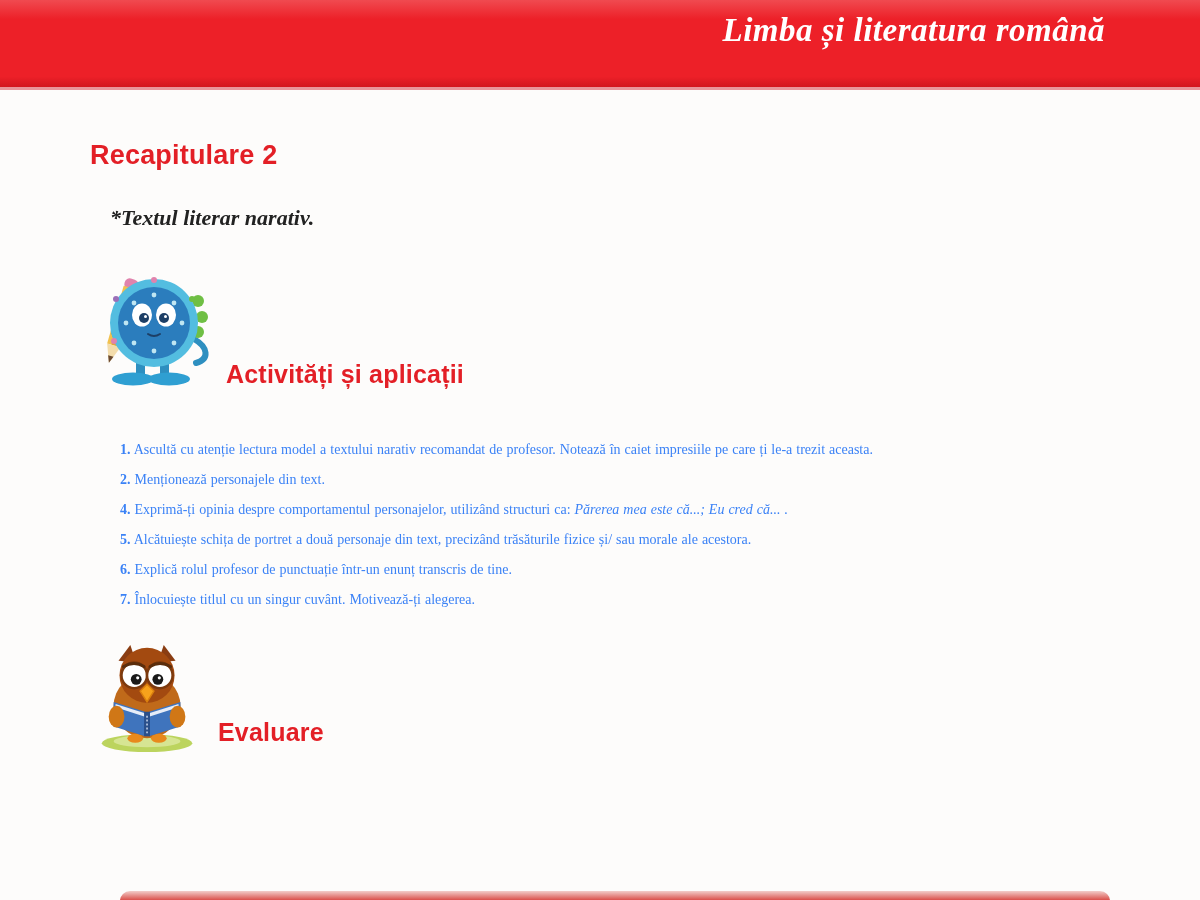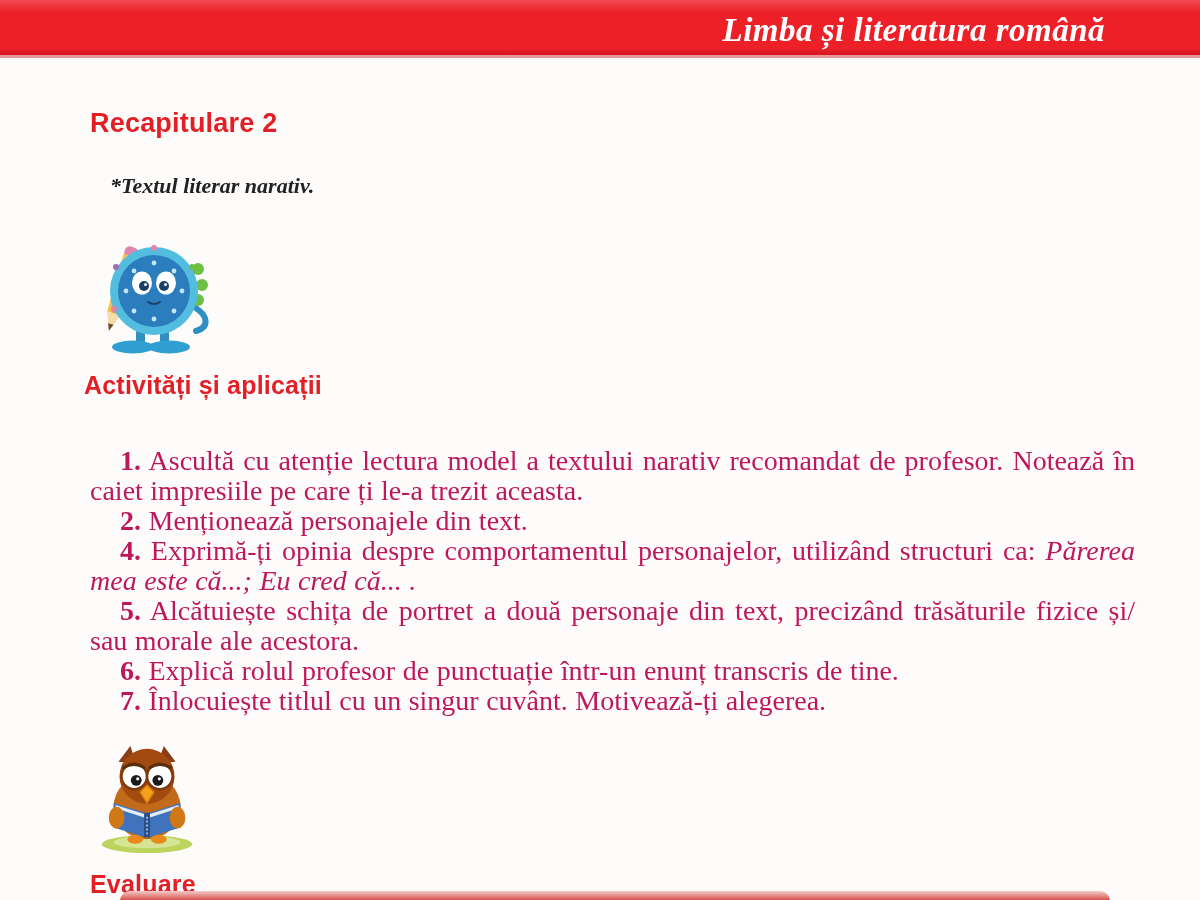--- a/index.html
+++ b/index.html
@@ -6,21 +6,21 @@
   html, body { width: 1200px; height: 900px; overflow: hidden; }
   body {
     font-family: "Liberation Serif", serif;
     background: #fdfcfb;
     color: #1f1f1f;
     position: relative;
   }
 
   
   .header {
-    height: 58px;
+    height: 90px;
     background: linear-gradient(180deg, #f04a50 0%, #ed2028 22%, #ed2028 88%, #d2161e 100%);
     border-bottom: 3px solid #e9959a;
     position: relative;
   }
   .header-title {
     position: absolute;
     right: 95px;
     top: 12px;
     font-family: "Liberation Serif", serif;
     font-style: italic;
@@ -47,43 +47,43 @@
     font-weight: bold;
     font-style: italic;
     font-size: 22px;
     line-height: 30px;
     color: #222222;
     margin-left: 20px;
   }
 
   .section-row {
     display: flex;
+    align-items: flex-end;
     gap: 10px;
-    flex-direction: column;
   }
   .section-row.activities { margin-top: 38px; margin-left: -6px; }
   .section-row.evaluation { margin-top: 24px; }
   .section-label {
     font-family: "Liberation Sans", sans-serif;
     font-weight: bold;
     font-size: 25px;
     color: #e31f26;
     margin-bottom: 4px;
     letter-spacing: 0.2px;
   }
   .section-row.evaluation .section-label { margin-bottom: 12px; }
 
   .activities-list { margin-top: 42px; }
   .activity-item {
-    font-size: 28px;
+    font-size: 14px;
     line-height: 30px;
     text-align: justify;
     text-indent: 30px;
     word-spacing: 0.5px;
-    color: #be185d;
+    color: #3b82f6;
   }
   .activity-item b { font-weight: bold; }
   .activity-item i { font-style: italic; }
 
   
   .bottom-bar {
     position: absolute;
     left: 120px;
     top: 891px;
     width: 990px;

